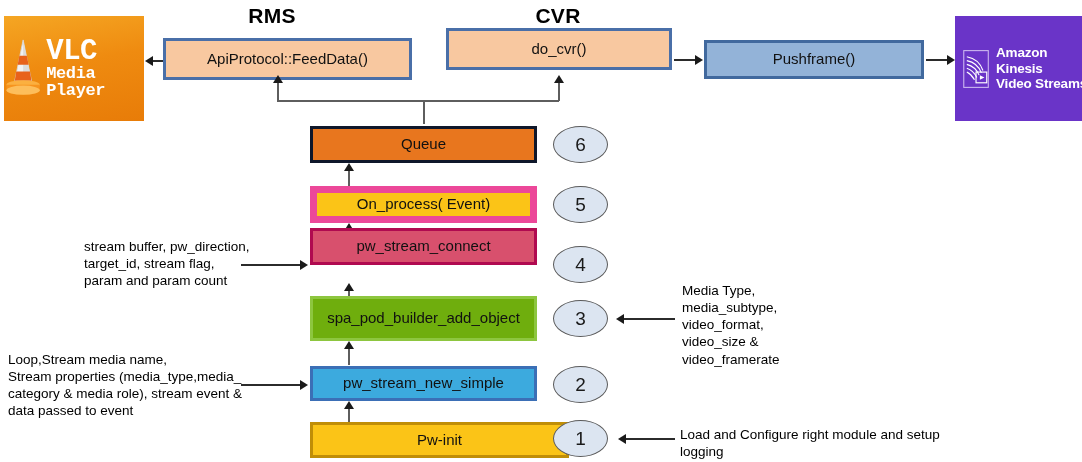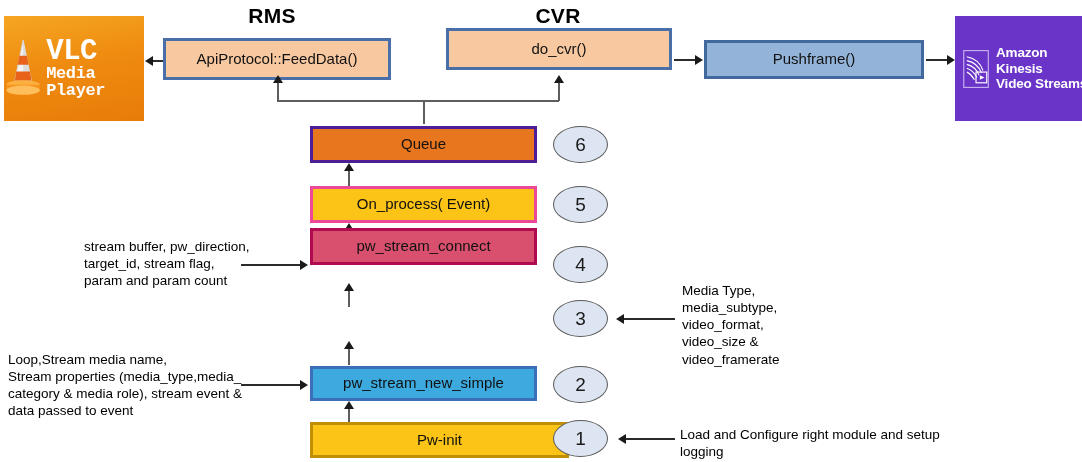--- a/index.html
+++ b/index.html
@@ -33,22 +33,22 @@
     align-items:center;
     justify-content:center;
     text-align:center;
     font-size:15px;
     color:#111111;
     line-height:1.1;
     padding:2px 4px;
   }
   .box.peach{background:#F8C8A0;border:3px solid #4A6FA8;}
   .box.steel{background:#93B3D8;border:3px solid #41699E;}
-  .box.orange{background:#E8761E;border:3px solid #4c1d95;}
-  .box.gold{background:#FBC417;border:3px solid #ec4899;}
+  .box.orange{background:#E8761E;border:3px solid #0f172a;}
+  .box.gold{background:#FBC417;border:7px solid #ec4899;}
   .box.pink{background:#D8506D;border:3px solid #B00A50;}
   .box.green{background:#6FAE0D;border:3px solid #8DC63F;}
   .box.blue{background:#3CAADE;border:3px solid #3B6FB6;text-align:center;}
   .box.amber{background:#FBC417;border:3px solid #C08E07;}
 
   
   .ellipse{
     box-sizing:border-box;
     border:1.5px solid #5A5A5A;
     background:#DCE5F1;
@@ -130,21 +130,21 @@
     </svg>
     <div class="vlc-text">
       <div class="t1">VLC</div>
       <div class="t2">Media Player</div>
     </div>
   </div>
 
   <div class="abs hline-dark" style="left:152px;top:60px;width:22px;"></div>
   <div class="abs arrow arrow-left" style="left:145px;top:56px;"></div>
 
-  <div class="abs box peach" style="left:163px;top:38px;width:228px;height:42px;">
+  <div class="abs box peach" style="left:163px;top:38px;width:249px;height:42px;">
     <span>ApiProtocol::FeedData()</span>
   </div>
 
   <div class="abs box peach" style="left:446px;top:28px;width:226px;height:42px;">
     <span>do_cvr()</span>
   </div>
 
   <div class="abs box steel" style="left:704px;top:40px;width:220px;height:39px;">
     <span>Pushframe()</span>
   </div>
@@ -206,20 +206,23 @@
   <div class="abs box pink" style="left:310px;top:228px;width:227px;height:37px;">
     <span>pw_stream_connect</span>
   </div>
   <div class="abs ellipse" style="left:553px;top:246px;width:55px;height:37px;">
     <span>4</span>
   </div>
 
   <div class="abs vline" style="left:348px;top:290px;height:17px;"></div>
   <div class="abs arrow arrow-up" style="left:344px;top:283px;"></div>
 
+  <div class="abs box green" style="left:310px;top:296px;width:227px;height:45px;">
+    <span style="display:block;width:200px;word-break:break-all;">spa_pod_builder_add_object</span>
+  </div>
   <div class="abs ellipse" style="left:553px;top:300px;width:55px;height:37px;">
     <span>3</span>
   </div>
 
   <div class="abs vline" style="left:348px;top:348px;height:17px;"></div>
   <div class="abs arrow arrow-up" style="left:344px;top:341px;"></div>
 
   <div class="abs box blue" style="left:310px;top:366px;width:227px;height:35px;">
     <span>pw_stream_new_simple</span>
   </div>

